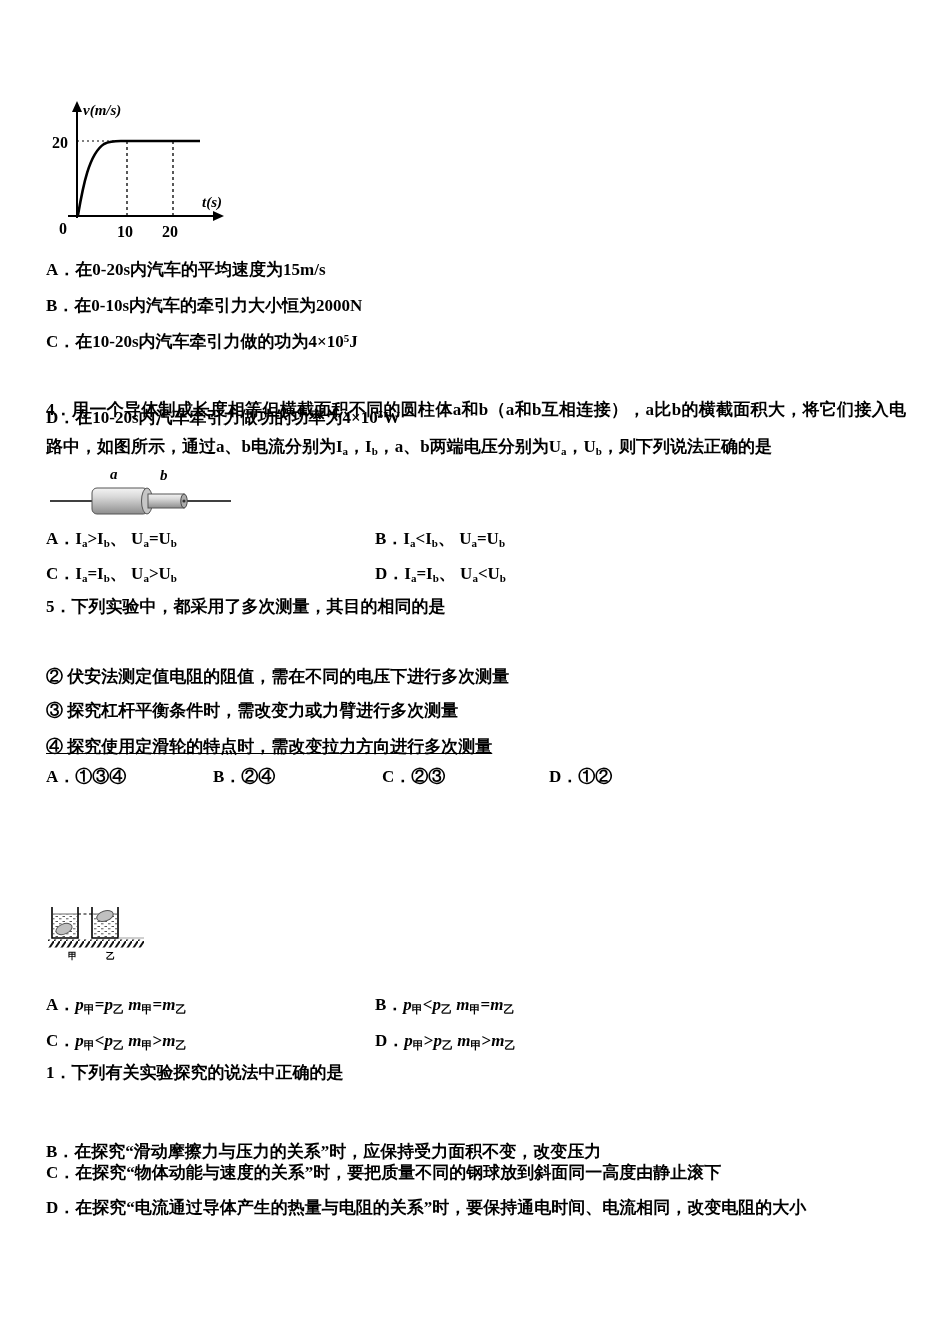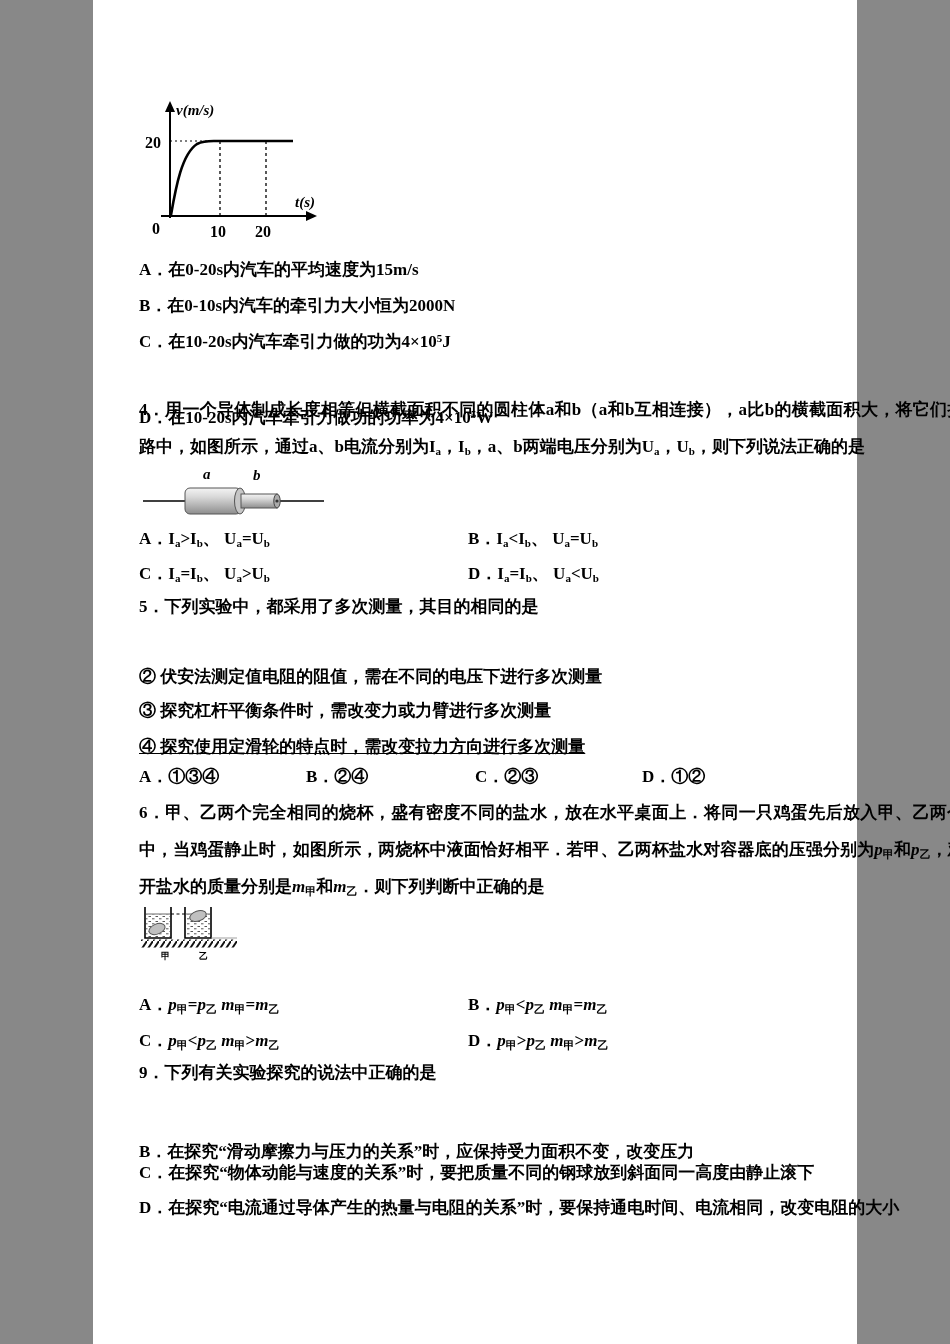--- a/index.html
+++ b/index.html
@@ -1,17 +1,17 @@
 <!DOCTYPE html>
 <html><head>
 <meta charset="utf-8">
 <style>
   html,body{margin:0;padding:0;background:#888;}
   .page{
-    position:relative;width:764px;height:1344px;margin:0 auto;
+    position:relative;width:950px;height:1344px;margin:0 auto;
     background:#ffffff;color:#000;
     font-family:"Liberation Serif","DejaVu Serif",serif;
     font-weight:bold;font-size:17px;
   }
   .abs{position:absolute;}
   .line{white-space:nowrap;}
   .para{text-align:justify;line-height:37px;}
   sub{font-size:11px;line-height:0;vertical-align:-3px;}
   sup{font-size:11px;line-height:0;vertical-align:5px;}
   i{font-style:italic;}
@@ -78,21 +78,20 @@
 
   <div class="abs line" style="left:46px;top:595px;text-align:center;">5．下列实验中，都采用了多次测量，其目的相同的是</div>
   <div class="abs line" style="left:46px;top:665px;">② 伏安法测定值电阻的阻值，需在不同的电压下进行多次测量</div>
   <div class="abs line" style="left:46px;top:699px;">③ 探究杠杆平衡条件时，需改变力或力臂进行多次测量</div>
   <div class="abs line" style="left:46px;top:735px;text-decoration:underline;">④ 探究使用定滑轮的特点时，需改变拉力方向进行多次测量</div>
   <div class="abs line" style="left:46px;top:765px;">A．①③④</div>
   <div class="abs line" style="left:213px;top:765px;">B．②④</div>
   <div class="abs line" style="left:382px;top:765px;">C．②③</div>
   <div class="abs line" style="left:549px;top:765px;">D．①②</div>
 
-  <div class="abs para" style="left:46px;top:794px;width:860px;">6．甲、乙两个完全相同的烧杯，盛有密度不同的盐水，放在水平桌面上．将同一只鸡蛋先后放入甲、乙两个烧杯中，当鸡蛋静止时，如图所示，两烧杯中液面恰好相平．若甲、乙两杯盐水对容器底的压强分别为<i>p</i><sub>甲</sub>和<i>p</i><sub>乙</sub>，鸡蛋排开盐水的质量分别是<i>m</i><sub>甲</sub>和<i>m</i><sub>乙</sub>．则下列判断中正确的是</div>
 
   <svg class="abs" style="left:48px;top:905px;" width="120" height="68" viewBox="0 0 120 68">
     <defs>
       <pattern id="water" width="7" height="5" patternUnits="userSpaceOnUse">
         <line x1="0.5" y1="1.5" x2="3" y2="1.5" stroke="#444" stroke-width="0.9"></line>
         <line x1="4" y1="3.8" x2="6.5" y2="3.8" stroke="#444" stroke-width="0.9"></line>
       </pattern>
       <pattern id="hatch" width="6" height="9" patternUnits="userSpaceOnUse">
         <line x1="6" y1="0" x2="0" y2="9" stroke="#111" stroke-width="2"></line>
       </pattern>
@@ -115,18 +114,18 @@
 
     <text x="20" y="54" font-size="9" fill="#333">甲</text>
     <text x="58" y="54" font-size="9" fill="#333">乙</text>
   </svg>
 
   <div class="abs line" style="left:46px;top:993px;">A．<i>p</i><sub>甲</sub>=<i>p</i><sub>乙</sub> <i>m</i><sub>甲</sub>=<i>m</i><sub>乙</sub></div>
   <div class="abs line" style="left:375px;top:993px;">B．<i>p</i><sub>甲</sub>&lt;<i>p</i><sub>乙</sub> <i>m</i><sub>甲</sub>=<i>m</i><sub>乙</sub></div>
   <div class="abs line" style="left:46px;top:1029px;">C．<i>p</i><sub>甲</sub>&lt;<i>p</i><sub>乙</sub> <i>m</i><sub>甲</sub>&gt;<i>m</i><sub>乙</sub></div>
   <div class="abs line" style="left:375px;top:1029px;">D．<i>p</i><sub>甲</sub>&gt;<i>p</i><sub>乙</sub> <i>m</i><sub>甲</sub>&gt;<i>m</i><sub>乙</sub></div>
 
-  <div class="abs line" style="left:46px;top:1061px;">9．下列有关实验探究的说法中正确的是</div>
+  <div class="abs line" style="left:46px;top:1061px;">1．下列有关实验探究的说法中正确的是</div>
   <div class="abs line" style="left:46px;top:1140px;">B．在探究“滑动摩擦力与压力的关系”时，应保持受力面积不变，改变压力</div>
   <div class="abs line" style="left:46px;top:1161px;">C．在探究“物体动能与速度的关系”时，要把质量不同的钢球放到斜面同一高度由静止滚下</div>
   <div class="abs line" style="left:46px;top:1196px;">D．在探究“电流通过导体产生的热量与电阻的关系”时，要保持通电时间、电流相同，改变电阻的大小</div>
 
 </div>
 
 </body></html>

